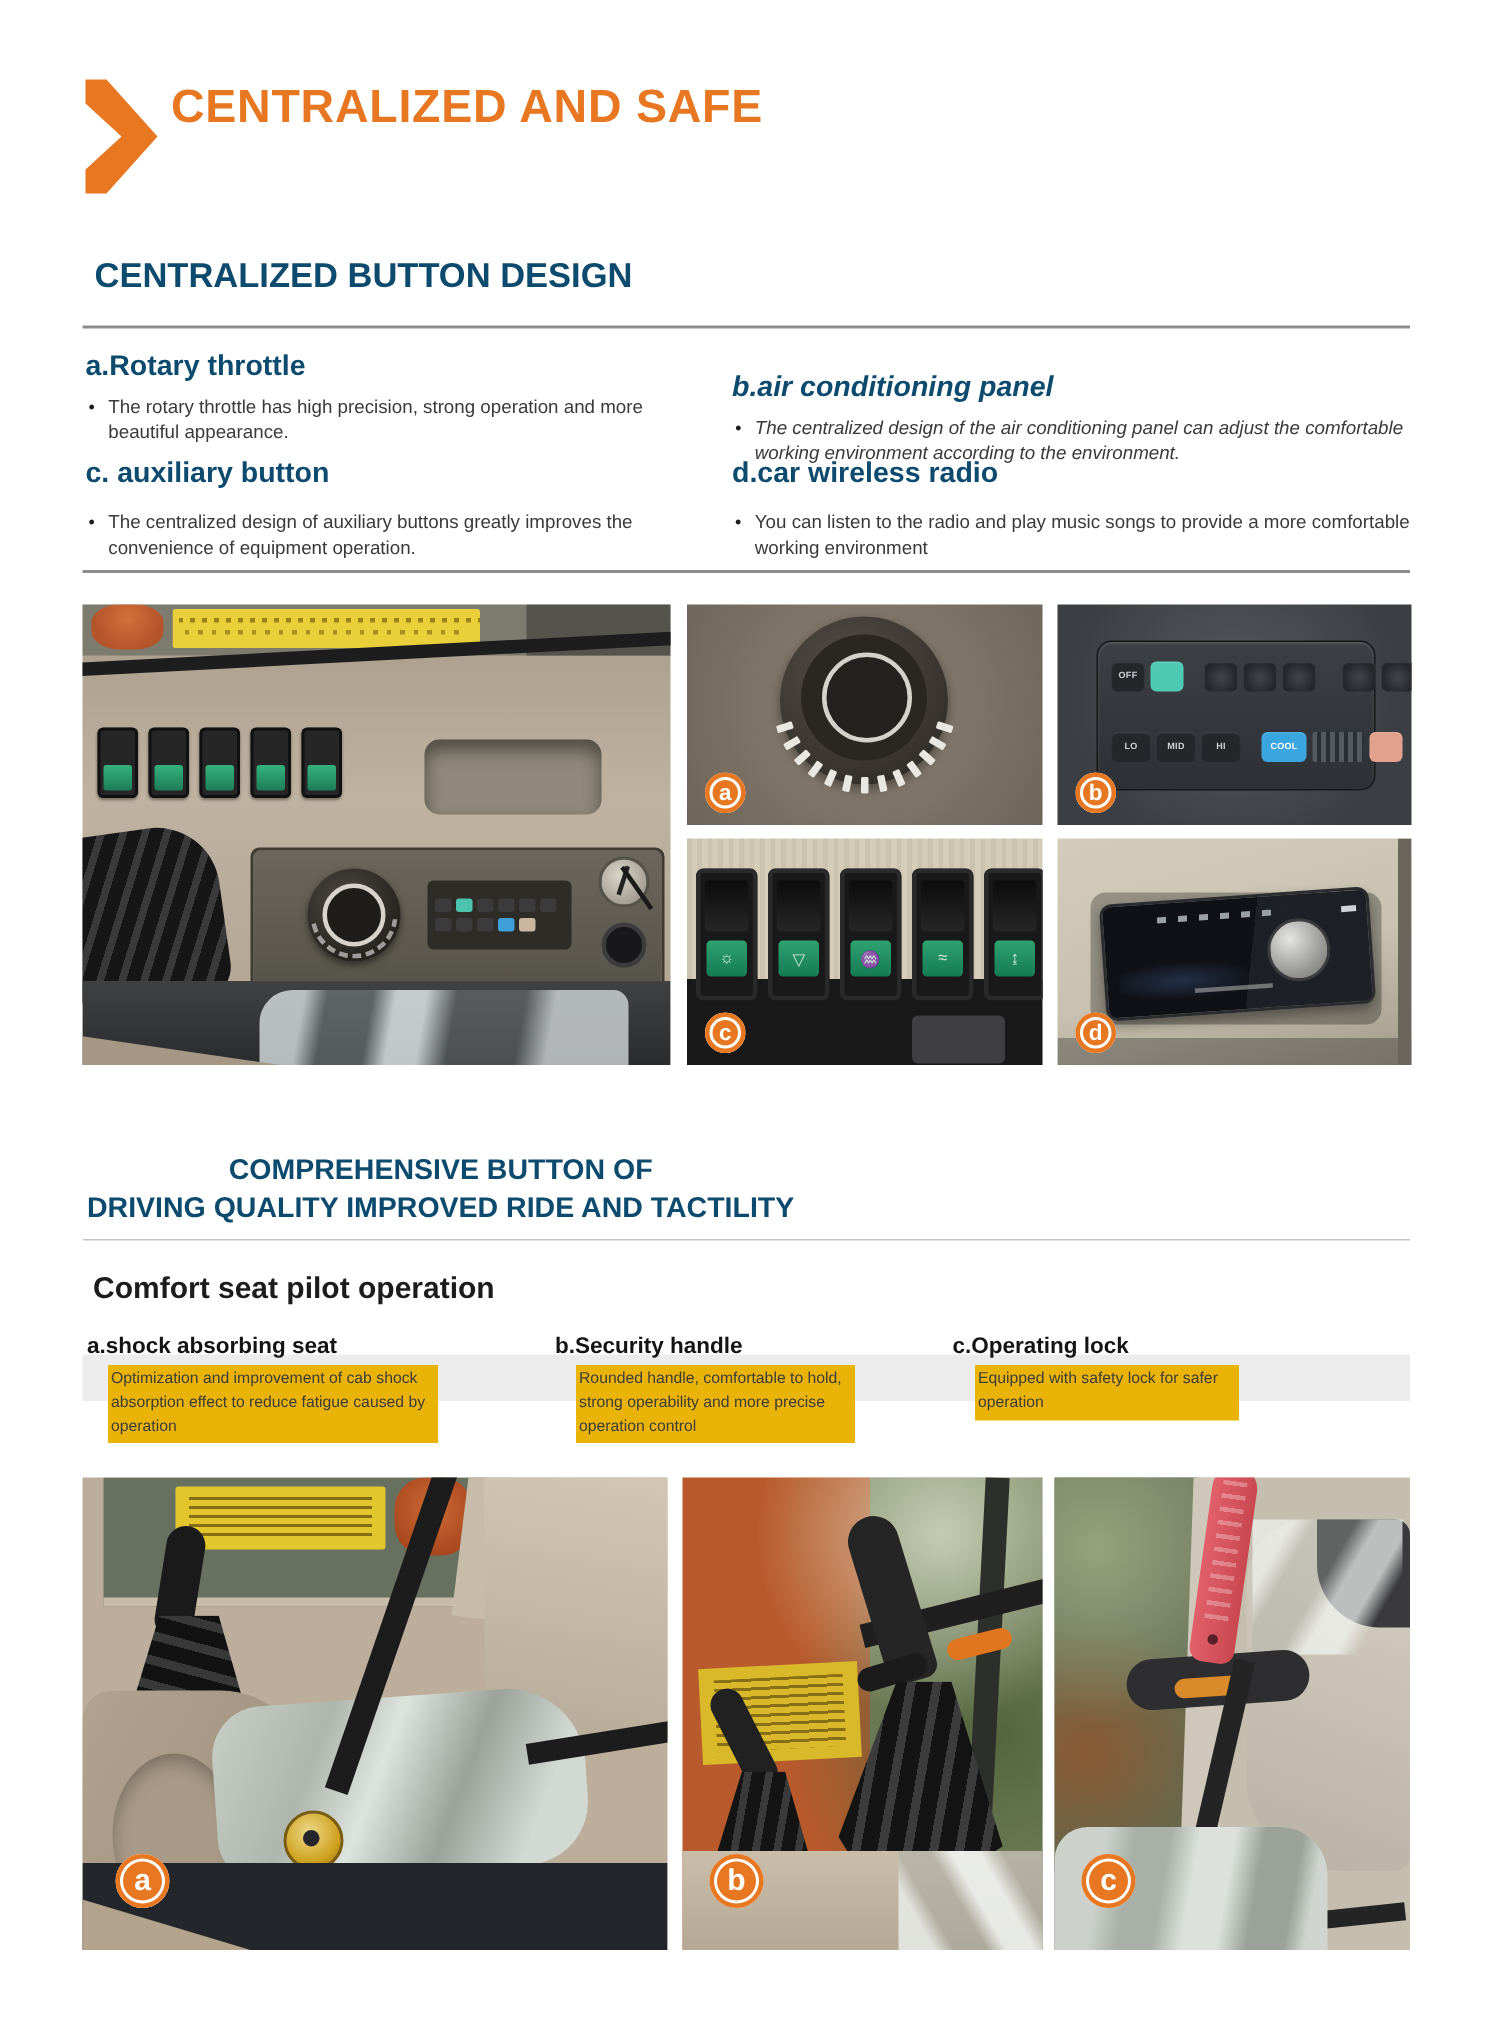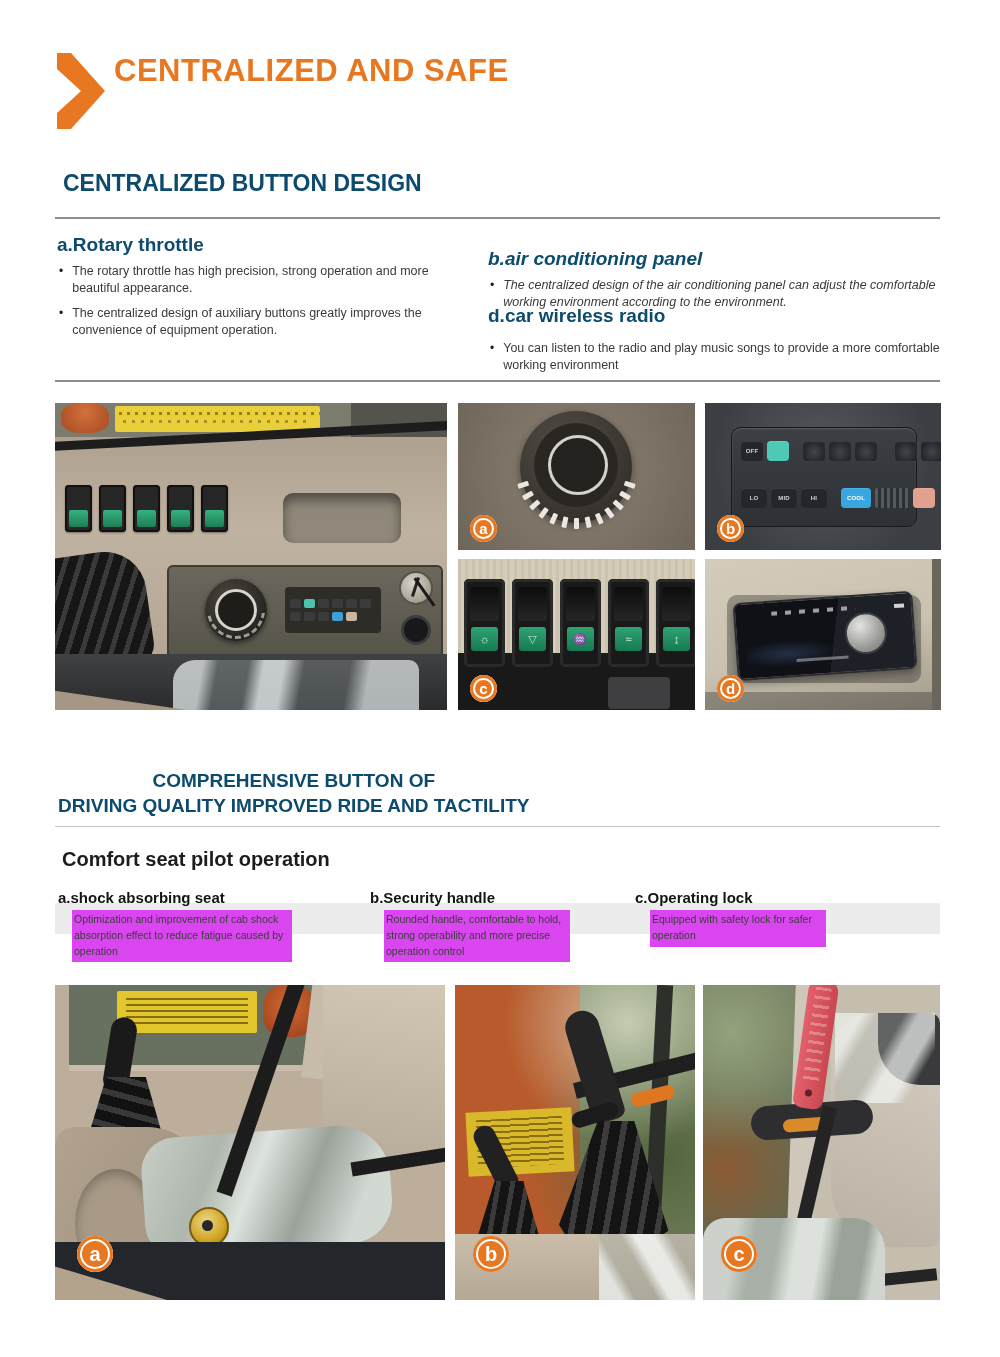--- a/index.html
+++ b/index.html
@@ -132,21 +132,21 @@
   .pd-usb{position:absolute;right:7px;top:10px;width:10px;height:4px;background:#cfd2d6;}
   .pd-sheen{position:absolute;left:8px;bottom:9px;width:92px;height:26px;border-radius:4px;
         background:radial-gradient(ellipse at 45% 50%,rgba(80,120,190,.30),transparent 70%);}
   .pd-text{position:absolute;left:58px;bottom:13px;width:52px;height:3px;background:rgba(200,200,200,.5);}
 
   
   #sec2-head{left:58px;top:768px;font-size:19px;line-height:25px;}
   #sub-head{left:62px;top:848px;font-size:20px;font-weight:bold;color:#1c1c1c;}
   .colband{left:55px;top:903px;width:885px;height:31px;background:#ececec;}
   .col-title{font-size:15px;font-weight:bold;color:#141414;}
-  .col-desc{font-size:10.5px;color:#3c3c3c;line-height:1.5;background:#d946ef;padding:2px 6px 3px 2px;}
+  .col-desc{font-size:10.5px;color:#3c3c3c;line-height:1.5;background:#eab308;padding:2px 6px 3px 2px;}
 
   
   #bphoto-a{background:#bdae9c;}
   .ba-window{left:14px;top:0;width:255px;height:80px;background:#68705f;border-bottom:6px solid #c7bba9;}
   .ba-sticker{left:62px;top:6px;width:140px;height:42px;background:#e3c62e;border-radius:2px;}
   .ba-sticker::after{content:"";position:absolute;inset:7px 9px;
         background:repeating-linear-gradient(180deg,rgba(70,50,0,.6) 0 2px,transparent 2px 6px);}
   .ba-orangeblob{left:208px;top:0;width:52px;height:52px;border-radius:40%;
         background:radial-gradient(circle at 50% 40%,#cd6a35,#a9481f 75%);}
   .ba-pillar{left:252px;top:-6px;width:30px;height:100px;background:#c7bba9;transform:rotate(7deg);}
@@ -239,20 +239,21 @@
 
   <div class="abs" style="left:57px;top:234px;width:410px;">
     <div class="feat-title">a.Rotary throttle</div>
     <div class="feat-line">The rotary throttle has high precision, strong operation and more beautiful appearance.</div>
   </div>
   <div class="abs" style="left:488px;top:248px;width:462px;font-style:italic;">
     <div class="feat-title">b.air conditioning panel</div>
     <div class="feat-line">The centralized design of the air conditioning panel can adjust the comfortable working environment according to the environment.</div>
   </div>
   <div class="abs" style="left:57px;top:305px;width:410px;">
+    <div class="feat-title" style="margin-bottom:13px;">c. auxiliary button</div>
     <div class="feat-line">The centralized design of auxiliary buttons greatly improves the convenience of equipment operation.</div>
   </div>
   <div class="abs" style="left:488px;top:305px;width:472px;">
     <div class="feat-title" style="margin-bottom:13px;">d.car wireless radio</div>
     <div class="feat-line">You can listen to the radio and play music songs to provide a more comfortable working environment</div>
   </div>
 
   <div class="abs rule" style="left:55px;top:380px;width:885px;"></div>
 
   <div id="photo-main" class="photo" style="left:55px;top:403px;width:392px;height:307px;">

